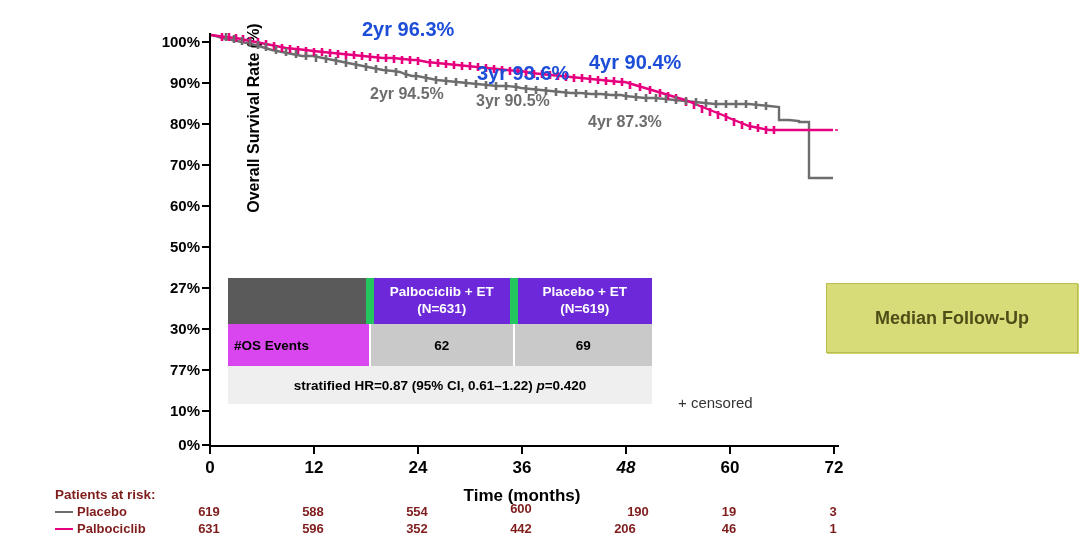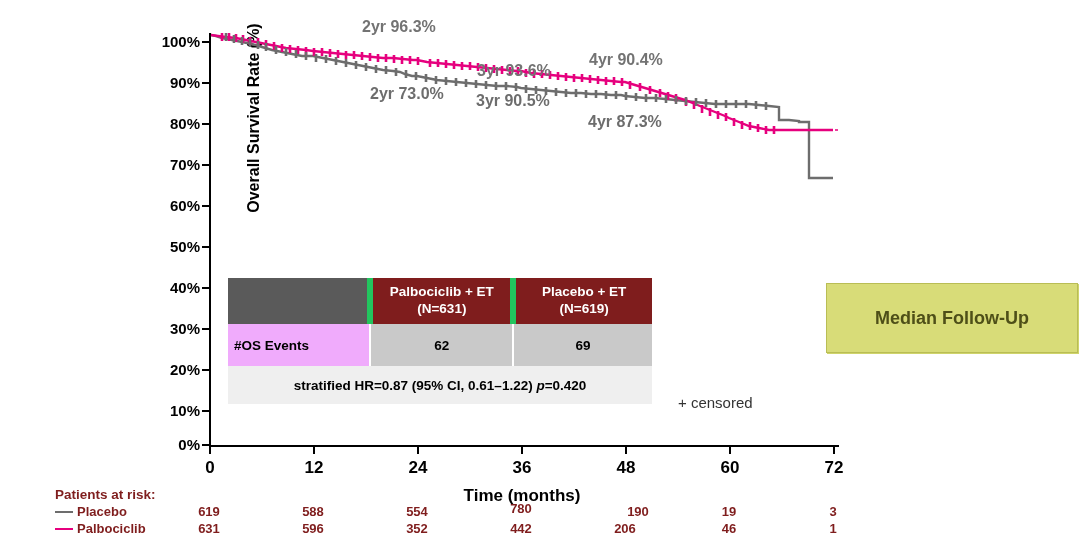--- a/index.html
+++ b/index.html
@@ -35,33 +35,33 @@
     position:absolute;width:60px;text-align:center;
     font-size:17px;font-weight:bold;color:#000;
   }
   .axis-v{position:absolute;left:209px;top:33px;width:2px;height:414px;background:#000;}
   .axis-h{position:absolute;left:209px;top:445px;width:630px;height:2px;background:#000;}
   .tick-v{position:absolute;width:7px;height:2px;background:#000;left:202px;}
   .tick-h{position:absolute;height:7px;width:2px;background:#000;top:447px;}
 
   
   .anno{position:absolute;font-size:15px;font-weight:bold;white-space:nowrap;}
-  .anno.pink{color:#737373;font-size:16px;}
+  .anno.pink{color:#1d4ed8;font-size:20px;}
   .anno.grey{color:#6d6d6d;font-size:16px;}
 
   
   .stats{
     position:absolute;left:228px;top:278px;width:424px;
     border-collapse:collapse;font-size:13.5px;
   }
   .stats td{padding:0;}
-  .stats .hdr{background:#7f1d1d;color:#ffffff;font-weight:bold;text-align:center;
-              border-left:6px solid #22c55e;height:46px;vertical-align:middle;line-height:1.25;}
+  .stats .hdr{background:#6d28d9;color:#ffffff;font-weight:bold;text-align:center;
+              border-left:8px solid #22c55e;height:46px;vertical-align:middle;line-height:1.25;}
   .stats .hdr.blank{background:#5a5a5a;border-left:none;}
-  .stats .row-lab{background:#f0abfc;color:#000;font-weight:bold;padding-left:6px;height:42px;}
+  .stats .row-lab{background:#d946ef;color:#000;font-weight:bold;padding-left:6px;height:42px;}
   .stats .row-val{background:#c9c9c9;color:#000;font-weight:bold;text-align:center;
                   border-left:2px solid #ffffff;height:26px;}
   .stats .hr-row{background:#efefef;color:#000;font-weight:bold;text-align:center;height:38px;}
   .stats .hr-row i{font-style:italic;}
 
   
   .censored{
     position:absolute;left:678px;top:394px;font-size:15px;color:#333;font-weight:normal;
     white-space:nowrap;
   }
@@ -100,23 +100,23 @@
 
   <div class="axis-v"></div>
   <div class="axis-h"></div>
 
   <div class="ytick" style="left:138px;top:33px;">100%</div>
   <div class="ytick" style="left:138px;top:74px;">90%</div>
   <div class="ytick" style="left:138px;top:115px;">80%</div>
   <div class="ytick" style="left:138px;top:156px;">70%</div>
   <div class="ytick" style="left:138px;top:197px;">60%</div>
   <div class="ytick" style="left:138px;top:238px;">50%</div>
-  <div class="ytick" style="left:138px;top:279px;">40%</div>
+  <div class="ytick" style="left:138px;top:279px;">27%</div>
   <div class="ytick" style="left:138px;top:320px;">30%</div>
-  <div class="ytick" style="left:138px;top:361px;">20%</div>
+  <div class="ytick" style="left:138px;top:361px;">77%</div>
   <div class="ytick" style="left:138px;top:402px;">10%</div>
   <div class="ytick" style="left:138px;top:436px;">0%</div>
 
   <div class="tick-v" style="top:41px;"></div>
   <div class="tick-v" style="top:82px;"></div>
   <div class="tick-v" style="top:123px;"></div>
   <div class="tick-v" style="top:164px;"></div>
   <div class="tick-v" style="top:205px;"></div>
   <div class="tick-v" style="top:246px;"></div>
   <div class="tick-v" style="top:287px;"></div>
@@ -130,21 +130,21 @@
   <div class="tick-h" style="left:417px;"></div>
   <div class="tick-h" style="left:521px;"></div>
   <div class="tick-h" style="left:625px;"></div>
   <div class="tick-h" style="left:729px;"></div>
   <div class="tick-h" style="left:833px;"></div>
 
   <div class="xtick" style="left:180px;top:458px;">0</div>
   <div class="xtick" style="left:284px;top:458px;">12</div>
   <div class="xtick" style="left:388px;top:458px;">24</div>
   <div class="xtick" style="left:492px;top:458px;">36</div>
-  <div class="xtick" style="left:596px;top:458px;">48</div>
+  <div class="xtick" style="left:596px;top:458px;font-style:italic;">48</div>
   <div class="xtick" style="left:700px;top:458px;">60</div>
   <div class="xtick" style="left:804px;top:458px;">72</div>
 
   <div class="xlabel">Time (months)</div>
 
   <svg class="curves">
 
     <polyline fill="none" stroke="#6d6d6d" stroke-width="2.4" points="211,35 216,36 222,38 232,40 242,42 252,44 262,47 272,50 282,52 292,54 302,56 313,56 323,58 333,60 343,62 353,64 363,66 373,68 383,70 393,71 400,72 405,74 412,76 417,76 427,78 437,80 447,81 457,82 467,83 477,84 487,85 497,86 507,86 517,87 521,88 531,89 541,90 551,91 561,92 571,93 581,93 591,94 601,94 611,95 621,95 625,96 635,97 645,98 655,98 665,99 675,100 685,101 695,102 705,103 715,104 725,104 729,104 739,104 749,104 759,105 769,106 779,107 779,120 789,120 799,121 799,122 809,122 809,178 833,178"></polyline>
 
     <polyline fill="none" stroke="#e6007e" stroke-width="2.4" points="211,35 218,36 226,37 236,38 246,40 256,42 266,44 276,46 286,48 296,49 306,50 313,51 323,52 333,53 343,54 353,55 363,56 373,57 383,58 393,58 403,59 413,60 417,60 427,62 437,63 447,64 457,65 467,66 477,67 487,68 497,69 507,70 517,71 521,71 531,73 541,74 551,75 561,76 571,77 581,78 591,79 601,80 611,81 621,82 625,82 635,85 645,88 655,91 665,94 675,97 685,100 695,104 705,108 715,112 725,116 729,118 739,122 749,126 759,128 769,130 779,130 789,130 799,130 809,130 819,130 833,130"></polyline>
@@ -279,21 +279,21 @@
       <line x1="736" y1="100" x2="736" y2="108"></line>
         <line x1="746" y1="100" x2="746" y2="108"></line>
       <line x1="756" y1="101" x2="756" y2="109"></line>
         <line x1="766" y1="102" x2="766" y2="110"></line>
     </g>
   </svg>
 
   <div class="anno pink" style="left:362px;top:18px;">2yr 96.3%</div>
   <div class="anno pink" style="left:477px;top:62px;">3yr 93.6%</div>
   <div class="anno pink" style="left:589px;top:51px;">4yr 90.4%</div>
-  <div class="anno grey" style="left:370px;top:85px;">2yr 73.0%</div>
+  <div class="anno grey" style="left:370px;top:85px;">2yr 94.5%</div>
   <div class="anno grey" style="left:476px;top:92px;">3yr 90.5%</div>
   <div class="anno grey" style="left:588px;top:113px;">4yr 87.3%</div>
 
   <table class="stats">
     <tbody>
         <tr>
       <td class="hdr blank" style="width:144px;"></td>
       <td class="hdr" style="width:140px;">
         <div>Palbociclib + ET</div>
         <div>(N=631)</div>
@@ -322,21 +322,21 @@
 
   <div class="risk">
     <div class="risk-title">Patients at risk:</div>
 
     <div class="risk-row">
       <div class="risk-swatch" style="background:#6d6d6d;"></div>
       <div class="risk-name">Placebo</div>
       <div class="risk-cell" style="left:125px;">619</div>
       <div class="risk-cell" style="left:229px;">588</div>
       <div class="risk-cell" style="left:333px;">554</div>
-      <div class="risk-cell" style="left:437px;top:-3px;">780</div>
+      <div class="risk-cell" style="left:437px;top:-3px;">600</div>
       <div class="risk-cell" style="left:554px;">190</div>
       <div class="risk-cell" style="left:645px;">19</div>
       <div class="risk-cell" style="left:749px;">3</div>
     </div>
 
     <div class="risk-row">
       <div class="risk-swatch" style="background:#e6007e;"></div>
       <div class="risk-name">Palbociclib</div>
       <div class="risk-cell" style="left:125px;">631</div>
       <div class="risk-cell" style="left:229px;">596</div>

